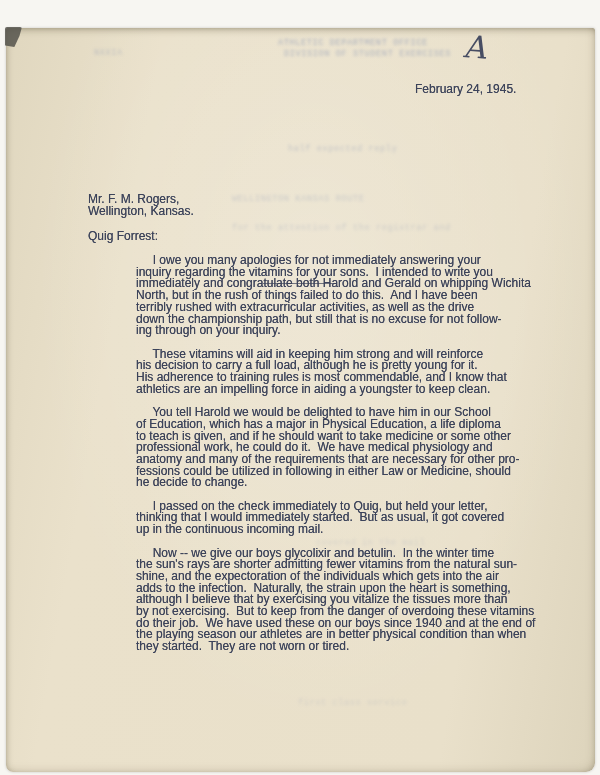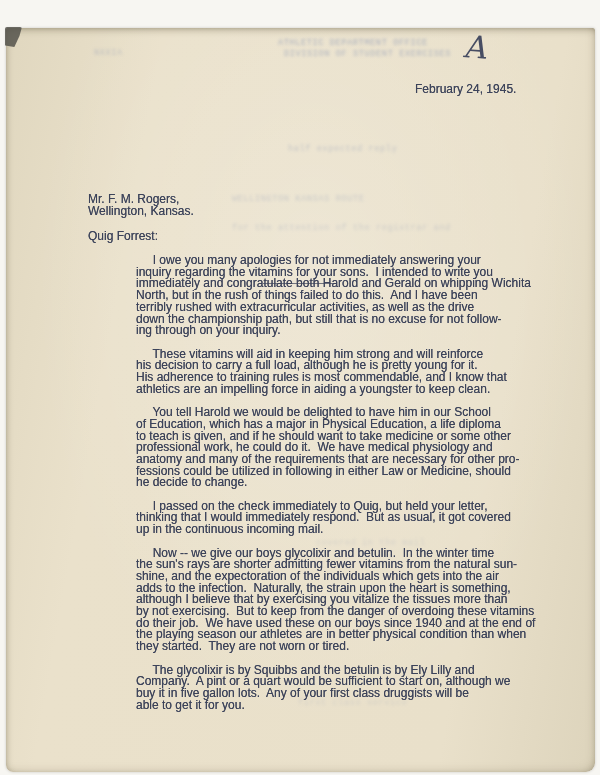--- a/index.html
+++ b/index.html
@@ -101,33 +101,29 @@
 His adherence to training rules is most commendable, and I know that
 athletics are an impelling force in aiding a youngster to keep clean.</p>
       <p class="typed para">     You tell Harold we would be delighted to have him in our School
 of Education, which has a major in Physical Education, a life diploma
 to teach is given, and if he should want to take medicine or some other
 professional work, he could do it.  We have medical physiology and
 anatomy and many of the requirements that are necessary for other pro-
 fessions could be utilized in following in either Law or Medicine, should
 he decide to change.</p>
       <p class="typed para">     I passed on the check immediately to Quig, but held your letter,
-thinking that I would immediately respond.  But as usual, it got covered
+thinking that I would immediately started.  But as usual, it got covered
 up in the continuous incoming mail.</p>
       <p class="typed para">     Now -- we give our boys glycolixir and betulin.  In the winter time
 the sun's rays are shorter admitting fewer vitamins from the natural sun-
 shine, and the expectoration of the individuals which gets into the air
 adds to the infection.  Naturally, the strain upon the heart is something,
 although I believe that by exercising you vitalize the tissues more than
 by not exercising.  But to keep from the danger of overdoing these vitamins
 do their job.  We have used these on our boys since 1940 and at the end of
 the playing season our athletes are in better physical condition than when
 they started.  They are not worn or tired.</p>
-      <p class="typed para">     The glycolixir is by Squibbs and the betulin is by Ely Lilly and
-Company.  A pint or a quart would be sufficient to start on, although we
-buy it in five gallon lots.  Any of your first class druggists will be
-able to get it for you.</p>
     </div>
 
     <div class="underline-mark"></div>
 
   </div>
 </div>
 
 </body></html>

